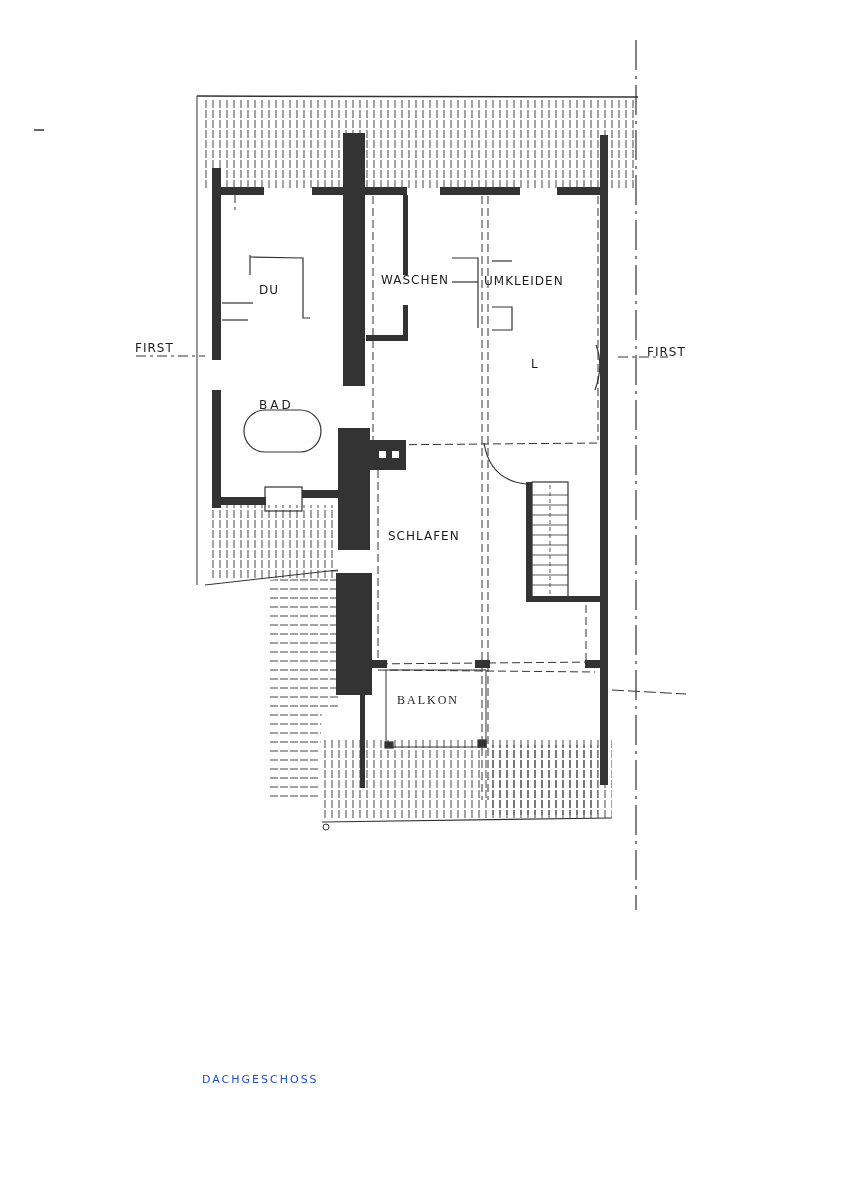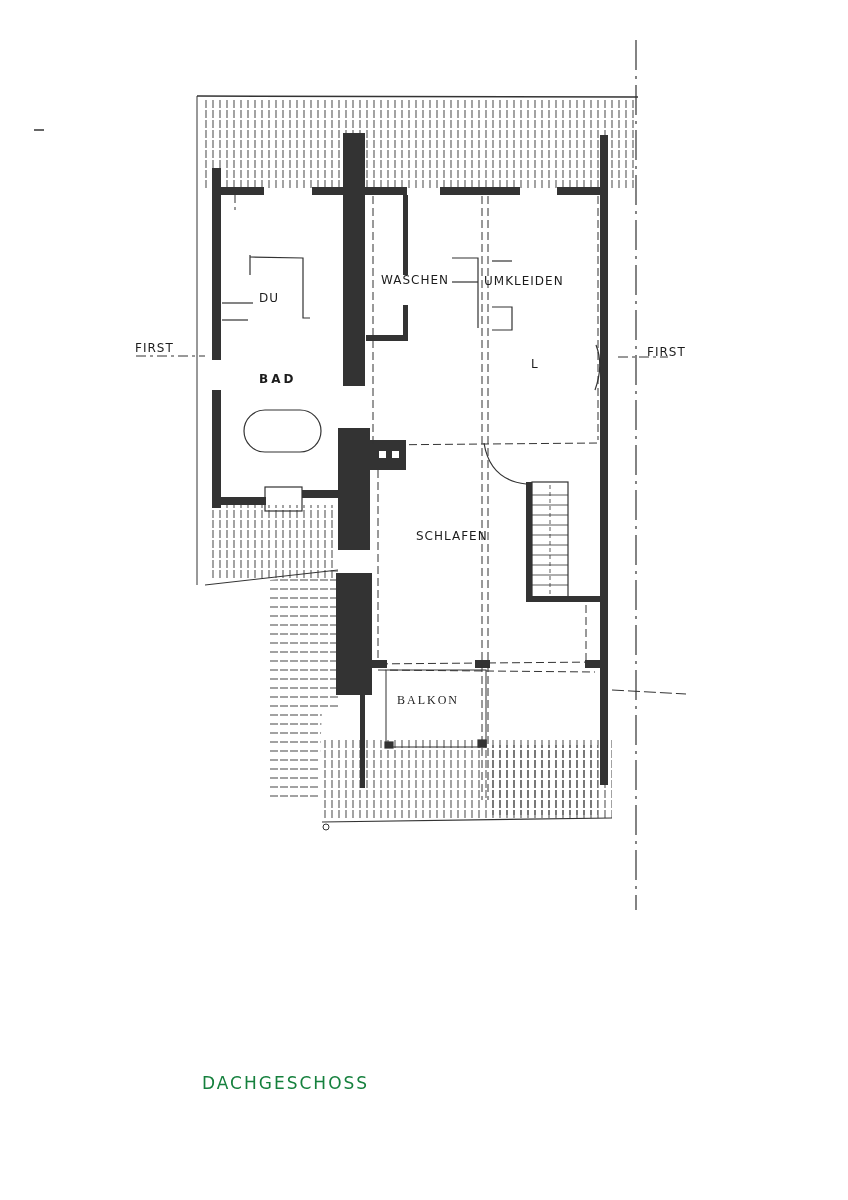--- a/index.html
+++ b/index.html
@@ -1,20 +1,20 @@
 <!DOCTYPE html>
 <html><head>
   <meta charset="utf-8">
   <style>
     html, body { margin: 0; padding: 0; background: #ffffff; }
     body { width: 848px; height: 1200px; position: relative; overflow: hidden; font-family: "DejaVu Sans", sans-serif; }
     .sheet { position: absolute; left: 0; top: 0; width: 848px; height: 1200px; }
     svg { position: absolute; left: 0; top: 0; }
     .lbl { position: absolute; font-family: "DejaVu Sans", sans-serif; color: #1c1c1c; letter-spacing: 1px; font-size: 12px; white-space: nowrap; }
-    .title { position: absolute; left: 202px; top: 1073px; font-size: 17px; letter-spacing: 2px; color: #15803d; font-family: "DejaVu Sans", sans-serif; }
+    .title { position: absolute; left: 202px; top: 1073px; font-size: 11px; letter-spacing: 2px; color: #1d4ed8; font-family: "DejaVu Sans", sans-serif; }
   </style>
 </head>
 <body>
 
 <div class="sheet">
 <svg width="848" height="1200" viewBox="0 0 848 1200">
   <defs>
     <pattern id="vhatch" width="7" height="10" patternUnits="userSpaceOnUse">
       <line x1="3" y1="0" x2="3" y2="10" stroke="#555" stroke-width="1.1" stroke-dasharray="8 2"></line>
     </pattern>
@@ -119,23 +119,23 @@
       <line x1="532" y1="585" x2="568" y2="585"></line>
       <line x1="550" y1="485" x2="550" y2="595" stroke-dasharray="4 3"></line>
     </g>
 
     <rect x="386" y="670" width="100" height="77" stroke-width="1"></rect>
     <rect x="385" y="742" width="8" height="6" fill="#333"></rect>
     <rect x="478" y="740" width="8" height="7" fill="#333"></rect>
   </g>
 </svg>
 
-<div class="lbl" style="left:259px; top:283px;margin-top:8px;">DU</div>
-<div class="lbl" style="left:259px; top:372px; letter-spacing:3px;font-weight:bold;">BAD</div>
+<div class="lbl" style="left:259px; top:283px;">DU</div>
+<div class="lbl" style="left:259px; top:398px; letter-spacing:3px;">BAD</div>
 <div class="lbl" style="left:381px; top:273px;text-align:right;">WASCHEN</div>
 <div class="lbl" style="left:484px; top:274px;">UMKLEIDEN</div>
 <div class="lbl" style="left:531px; top:357px;">L</div>
-<div class="lbl" style="left:388px; top:529px;margin-left:28px;">SCHLAFEN</div>
+<div class="lbl" style="left:388px; top:529px;">SCHLAFEN</div>
 <div class="lbl" style="left:397px; top:693px; letter-spacing:2px;font-family:Liberation Serif, serif;">BALKON</div>
 <div class="lbl" style="left:135px; top:341px;">FIRST</div>
 <div class="lbl" style="left:647px; top:345px;">FIRST</div>
 <div class="title">DACHGESCHOSS</div>
 </div>
 
 </body></html>

